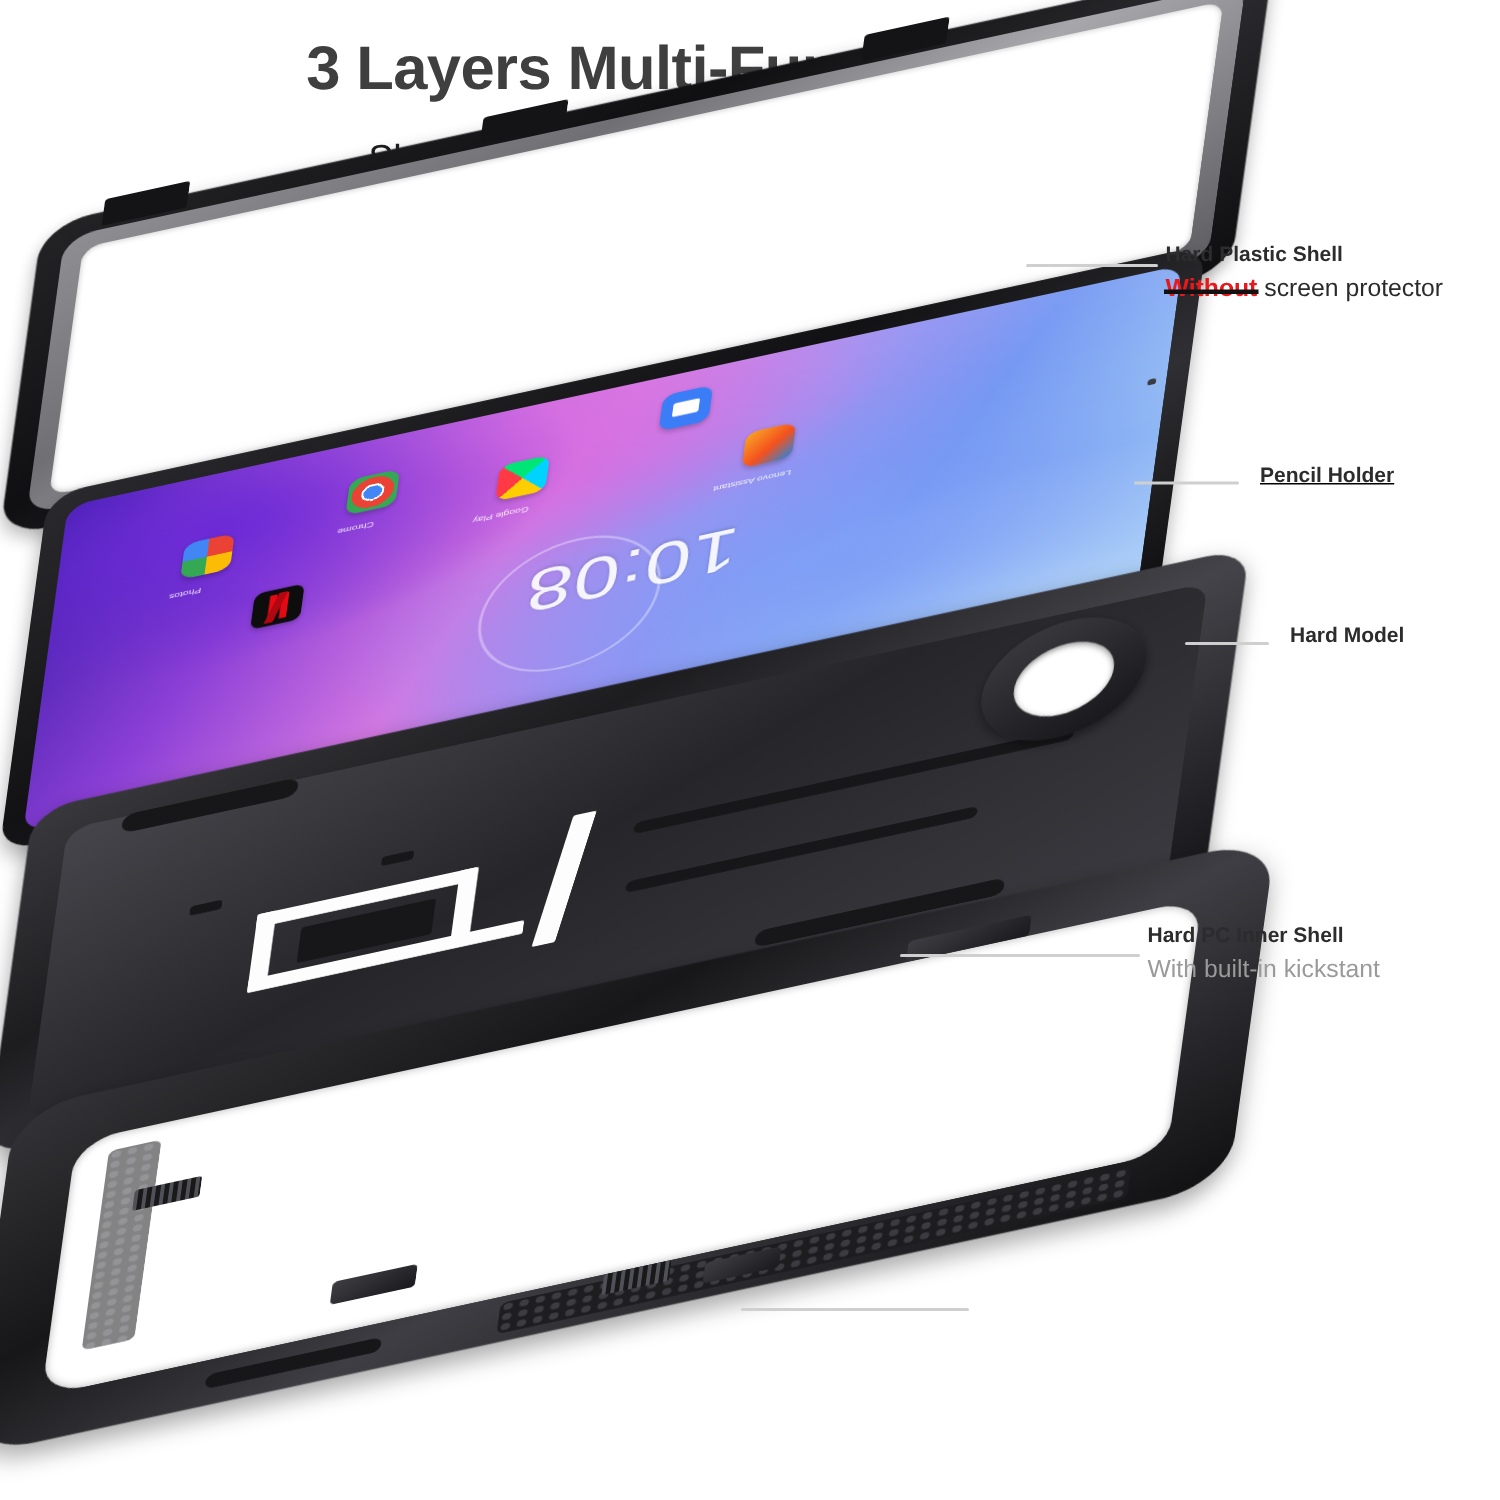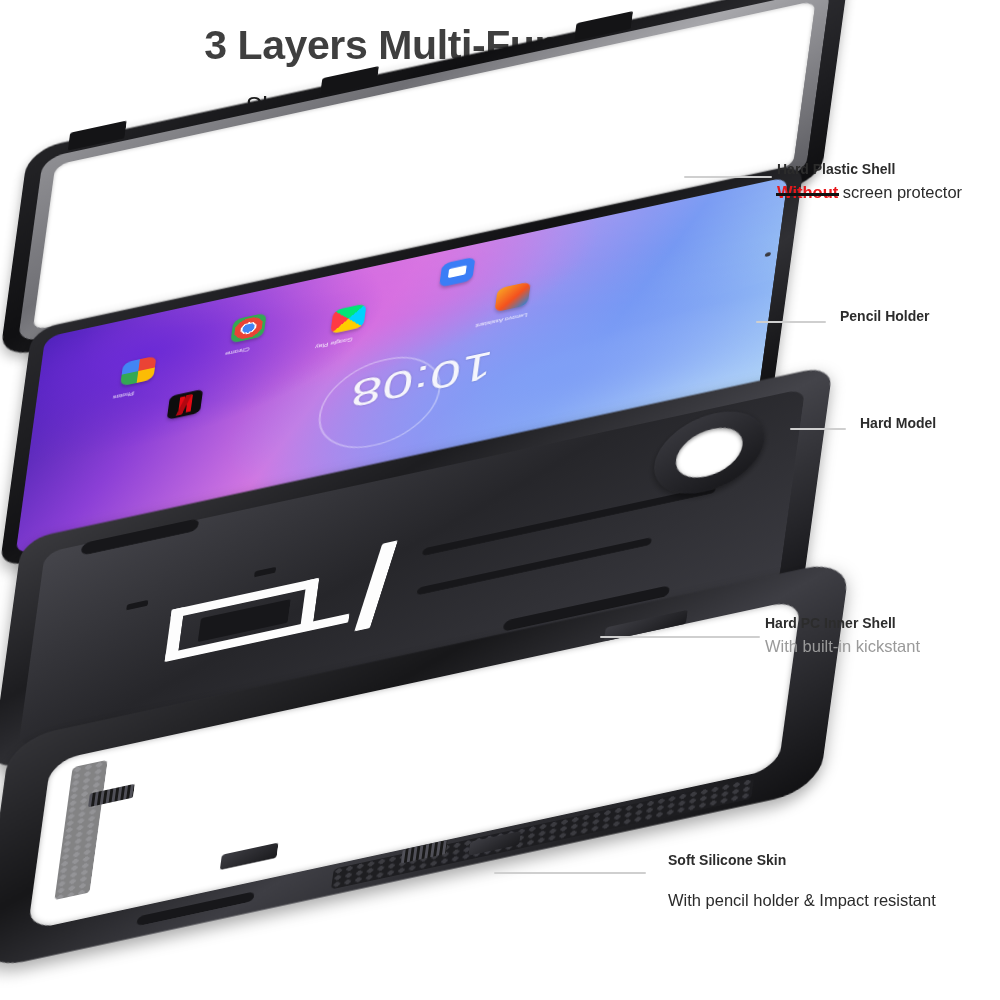--- a/index.html
+++ b/index.html
@@ -281,34 +281,30 @@
     <div class="kick-dark" style="left:160px;top:300px;width:120px;height:14px;border-radius:7px;background:#17171a;position:absolute;"></div>
   </div>
 
   <div class="leader" style="left:684px;top:176px;width:88px;"></div>
   <div class="callout" style="left:777px;top:161px;">
     <div class="c-main">Hard Plastic Shell</div>
     <div class="c-sub"><span class="strike-red">Without</span><span> screen protector</span></div>
   </div>
 
   <div class="leader" style="left:756px;top:321px;width:70px;"></div>
-  <div class="callout" style="left:840px;top:308px;">
+  <div class="callout" style="left:840px;top:308px;text-decoration:underline;">
     <div class="c-main">Pencil Holder</div>
   </div>
 
   <div class="leader" style="left:790px;top:428px;width:56px;"></div>
   <div class="callout" style="left:860px;top:415px;">
     <div class="c-main">Hard Model</div>
   </div>
 
   <div class="leader" style="left:600px;top:636px;width:160px;"></div>
   <div class="callout" style="left:765px;top:615px;">
     <div class="c-main">Hard PC Inner Shell</div>
     <div class="c-sub gray">With built-in kickstant</div>
   </div>
 
   <div class="leader" style="left:494px;top:872px;width:152px;"></div>
-  <div class="callout" style="left:668px;top:852px;">
-    <div class="c-main">Soft Silicone Skin</div>
-    <div class="c-sub" style="margin-top:22px;">With pencil holder &amp; Impact resistant</div>
-  </div>
 
 </div>
 
 </body></html>

